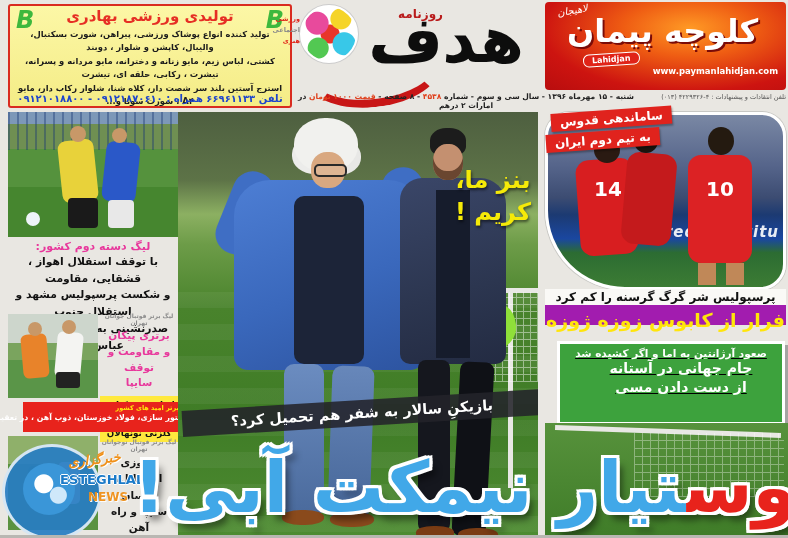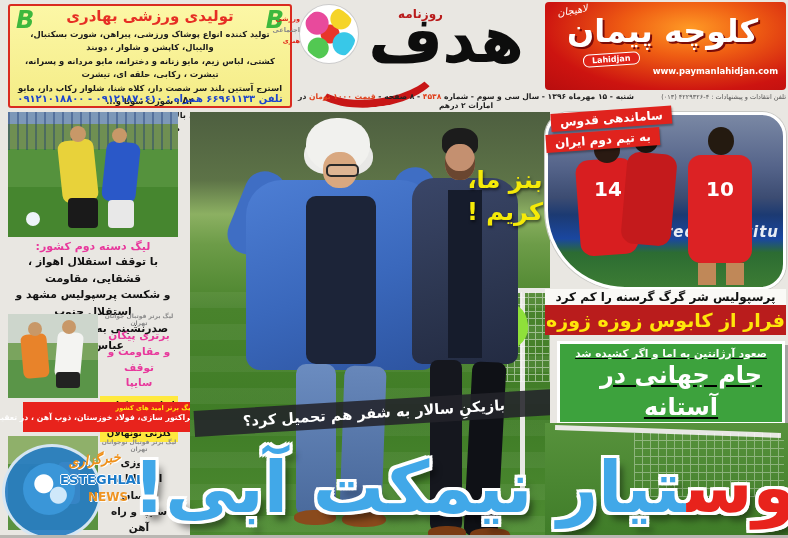--- a/index.html
+++ b/index.html
@@ -95,21 +95,21 @@
              background:radial-gradient(circle at 40% 40%,#fff 0 9px,transparent 10px),
                         radial-gradient(circle at 68% 62%,#cfe8fa 0 8px,transparent 9px),#3a96d8;}
   #wm-fa{left:68px;top:452px;font-size:13px;font-weight:900;font-style:italic;color:#f09018;
          transform:rotate(-6deg);text-shadow:1px 1px 0 #fff;}
   #wm-en{left:60px;top:472px;font-size:13px;font-weight:900;color:#1a7ac8;
          text-shadow:-1px 0 0 #fff,1px 0 0 #fff,0 1px 0 #fff,0 -1px 0 #fff;}
   #wm-news{left:88px;top:490px;font-size:12px;font-weight:900;color:#f09018;opacity:.95;
          text-shadow:1px 1px 0 #fff;}
 
   
-  #photo-main{left:190px;top:112px;width:360px;height:426px;
+  #photo-main{left:178px;top:112px;width:360px;height:426px;
       background:linear-gradient(180deg,#4e5f40 0%,#5d7347 16%,#8cb062 24%,#6d9c48 31%,#49832c 46%,#3f7c26 72%,#4e8c32 100%);}
   #photo-main .stripes{position:absolute;left:0;right:0;top:180px;bottom:0;
       background:repeating-linear-gradient(180deg,rgba(255,255,255,.05) 0 16px,transparent 16px 32px);}
   #goal-cross{position:absolute;left:288px;top:176px;width:74px;height:5px;background:#e8e8e4;}
   #goal-post{position:absolute;left:330px;top:176px;width:5px;height:200px;background:#e8e8e4;}
   #goal-net{position:absolute;left:296px;top:180px;width:64px;height:90px;opacity:.45;
       background:repeating-linear-gradient(90deg,#fff 0 1px,transparent 1px 7px),
                  repeating-linear-gradient(0deg,#fff 0 1px,transparent 1px 7px);}
   #goal-tarp{position:absolute;left:272px;top:190px;width:66px;height:52px;background:#8fe03a;
       border-radius:45%;transform:rotate(-12deg);}
@@ -155,26 +155,26 @@
   #t-body1{left:30px;top:44px;width:58px;height:96px;transform:rotate(-4deg);}
   #t-body2{left:76px;top:38px;width:50px;height:92px;background:#c41a1c;transform:rotate(5deg);}
   #t-body3{left:140px;top:40px;width:64px;height:108px;background:#dc2224;}
   #t-legs3a{position:absolute;left:150px;top:148px;width:18px;height:22px;background:#c08858;}
   #t-legs3b{position:absolute;left:178px;top:148px;width:18px;height:22px;background:#c08858;}
   .red-banner{background:#e0231d;color:#fff;font-weight:900;font-size:12px;padding:2px 9px;
       transform:rotate(-4deg);transform-origin:left center;box-shadow:1px 2px 2px rgba(0,0,0,.3);}
   #banner1{left:551px;top:114px;} #banner2{left:546px;top:135px;}
   #strip-white{left:545px;top:289px;width:241px;height:16px;background:#faf9f6;
       font-size:12px;font-weight:900;color:#111;line-height:16px;}
-  #strip-black{left:545px;top:305px;width:241px;height:30px;background:#b91c1c;
+  #strip-black{left:545px;top:305px;width:241px;height:20px;background:#a21caf;
       font-size:19px;font-weight:900;color:#ffe50a;line-height:30px;}
   #green-box{left:557px;top:341px;width:222px;height:78px;background:#3da23d;border:3px solid #fff;
       box-shadow:4px 4px 0 rgba(110,110,110,.55);text-decoration:underline;}
   #green-box .k{font-size:10.5px;font-weight:900;color:#fff;margin-top:3px;}
-  #green-box .l{font-size:24px;font-weight:900;color:#fff;line-height:1.35;padding-left:20px;}
+  #green-box .l{font-size:14px;font-weight:900;color:#fff;line-height:1.35;padding-left:20px;}
   #pitch-right{left:545px;top:423px;width:243px;height:115px;
       background:linear-gradient(180deg,#57923c,#3f7c28);}
   #pitch-right .bar{position:absolute;left:10px;top:6px;width:226px;height:5px;background:#e8e8e4;transform:rotate(2deg);}
   #pitch-right .net{position:absolute;right:4px;top:10px;width:150px;height:64px;opacity:.35;
       background:repeating-linear-gradient(90deg,#fff 0 1px,transparent 1px 8px),
                  repeating-linear-gradient(0deg,#fff 0 1px,transparent 1px 8px);}
 
   
   #headline{left:180px;top:440px;width:606px;height:96px;display:flex;align-items:center;
             justify-content:center;direction:rtl;}

